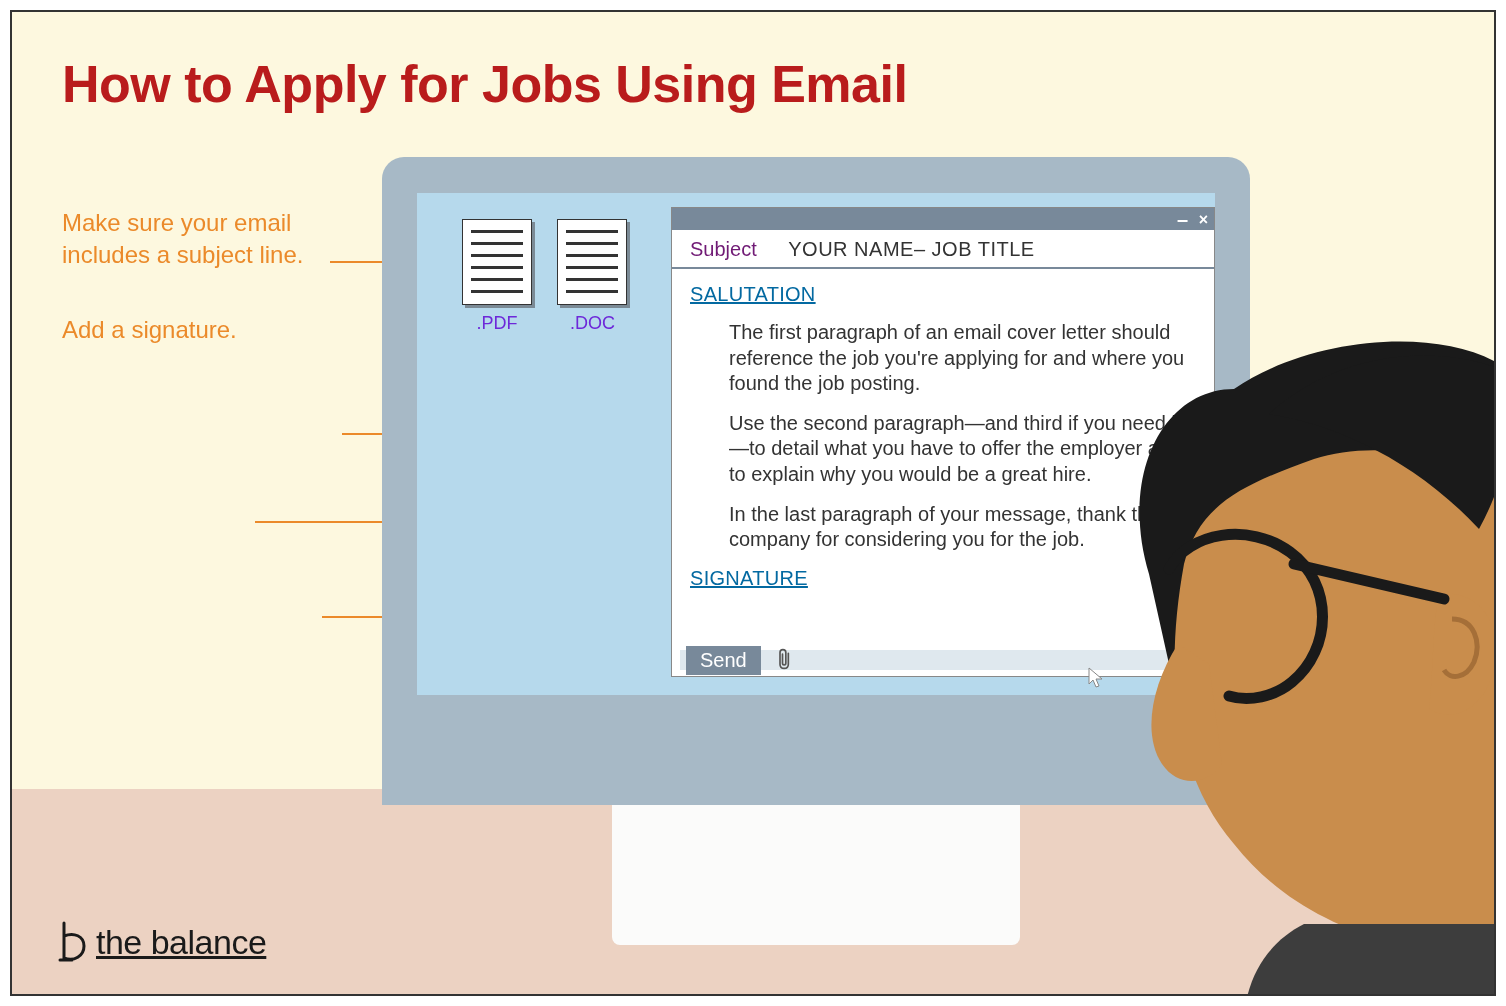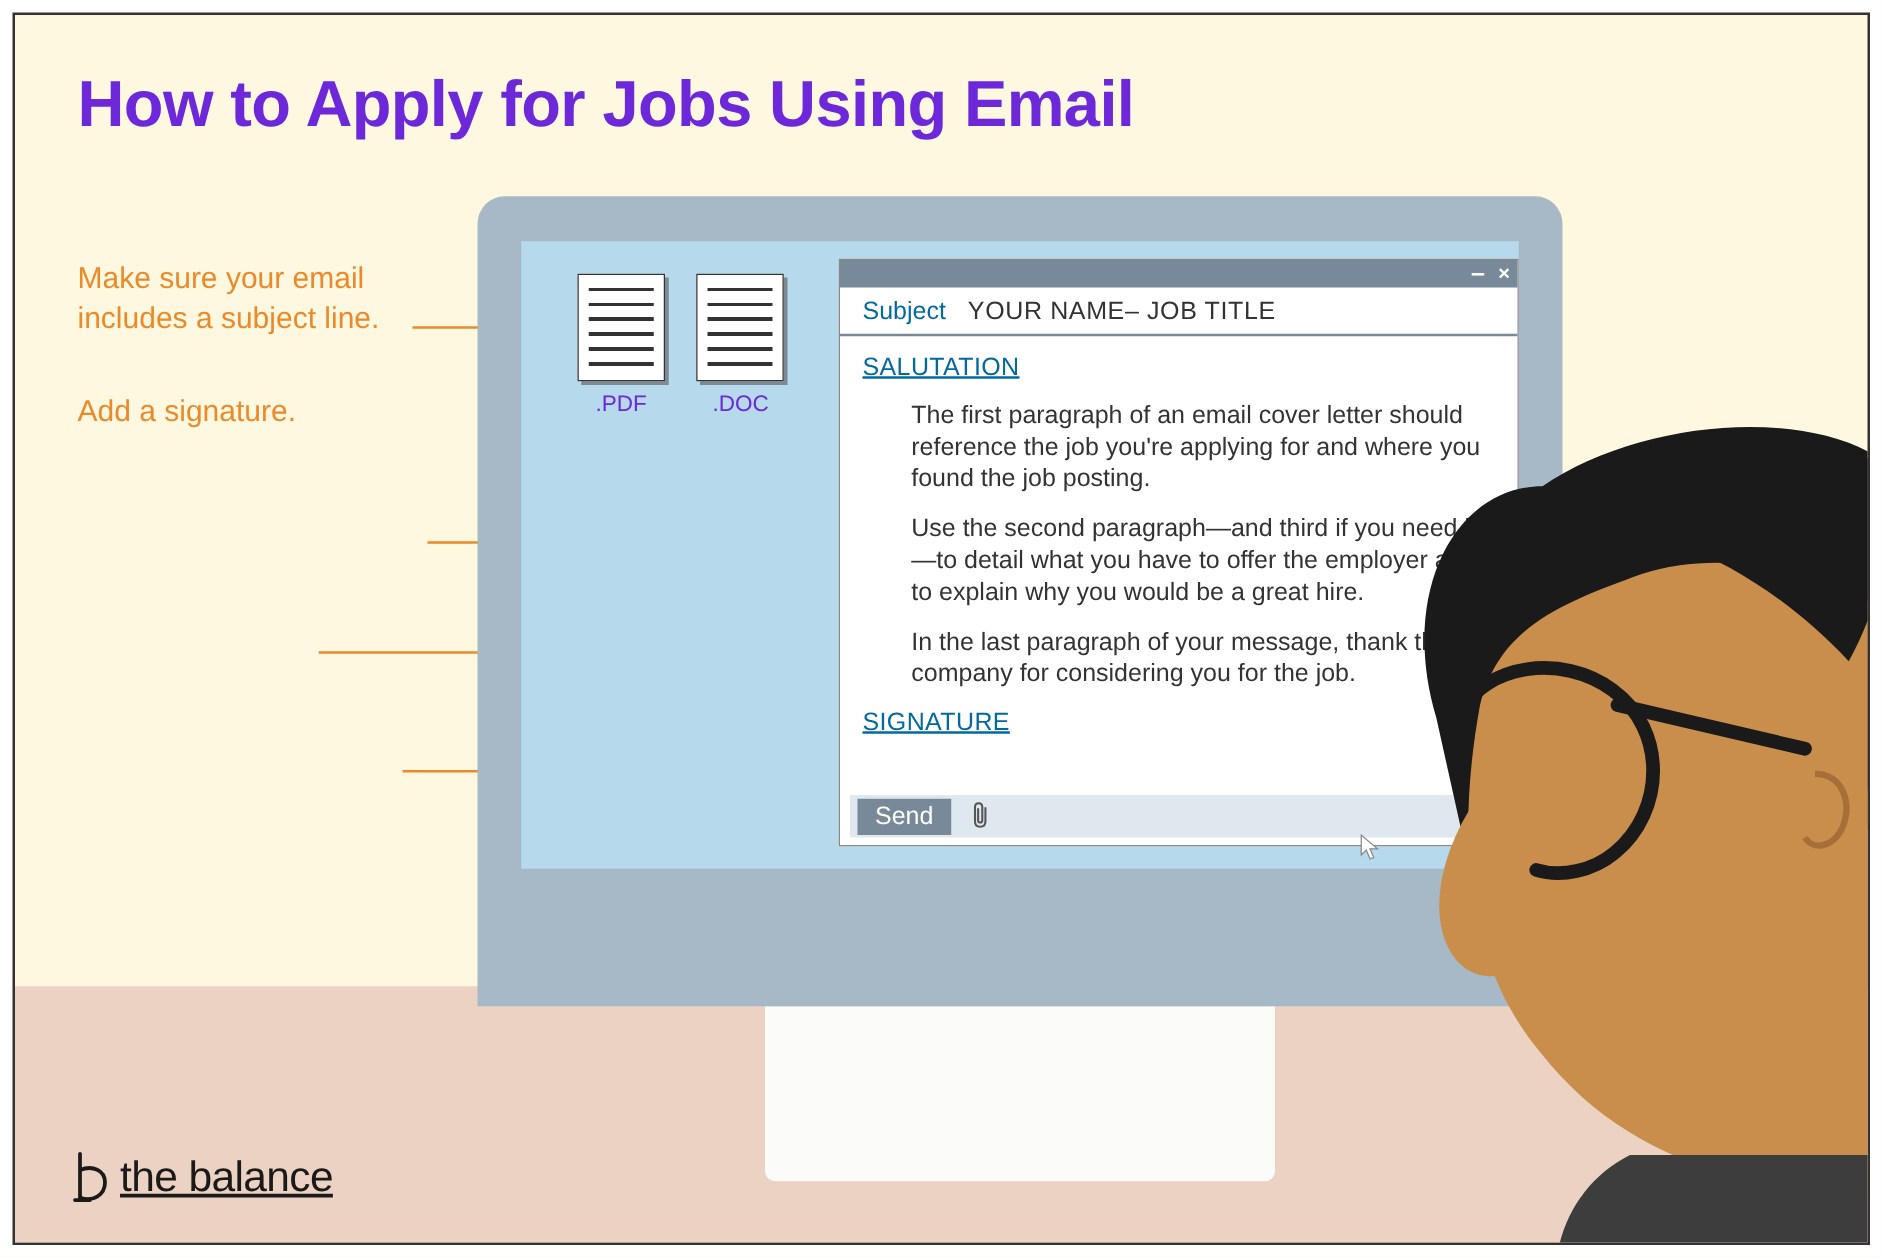--- a/index.html
+++ b/index.html
@@ -23,21 +23,21 @@
   position: absolute;
   left: 0; bottom: 0;
   width: 100%; height: 205px;
   background: #ecd2c2;
 }
 .title {
   position: absolute;
   left: 50px; top: 42px;
   font-size: 52px;
   font-weight: 700;
-  color: #6d28d9;
+  color: #b91c1c;
   letter-spacing: -0.5px;
 }
 .tips {
   position: absolute;
   left: 50px; top: 195px;
   width: 300px;
 }
 .tip {
   font-size: 24px;
   line-height: 1.35;
@@ -115,22 +115,22 @@
   position: absolute; right: 26px; top: 0px;
   color: #fff; font-size: 20px; font-weight: bold;
 }
 .email-subject {
   padding: 8px 18px 6px;
   border-bottom: 2px solid #78899a;
   font-size: 20px;
   color: #333;
 }
 .email-subject .label {
-  color: #0369a1;
-  margin-right: 12px;
+  color: #701a75;
+  margin-right: 26px;
 }
 .email-body {
   padding: 14px 18px 8px;
 }
 .email-body .section {
   font-size: 20px;
   color: #333;
   margin-bottom: 14px;
   line-height: 1.28;
   margin-left: 39px;
@@ -138,21 +138,21 @@
 .email-body .heading {
   font-size: 20px;
   color: #0369a1;
   margin-bottom: 14px;
   letter-spacing: 0.3px;
   text-decoration: underline;
 }
 .email-toolbar {
   position: absolute;
   left: 8px; right: 8px; bottom: 6px;
-  height: 34px;
+  height: 20px;
   background: #dfe8ee;
   display: flex;
   align-items: center;
   padding: 0 6px;
   gap: 14px;
 }
 .send-btn {
   background: #78899a;
   color: #fff;
   font-size: 20px;

